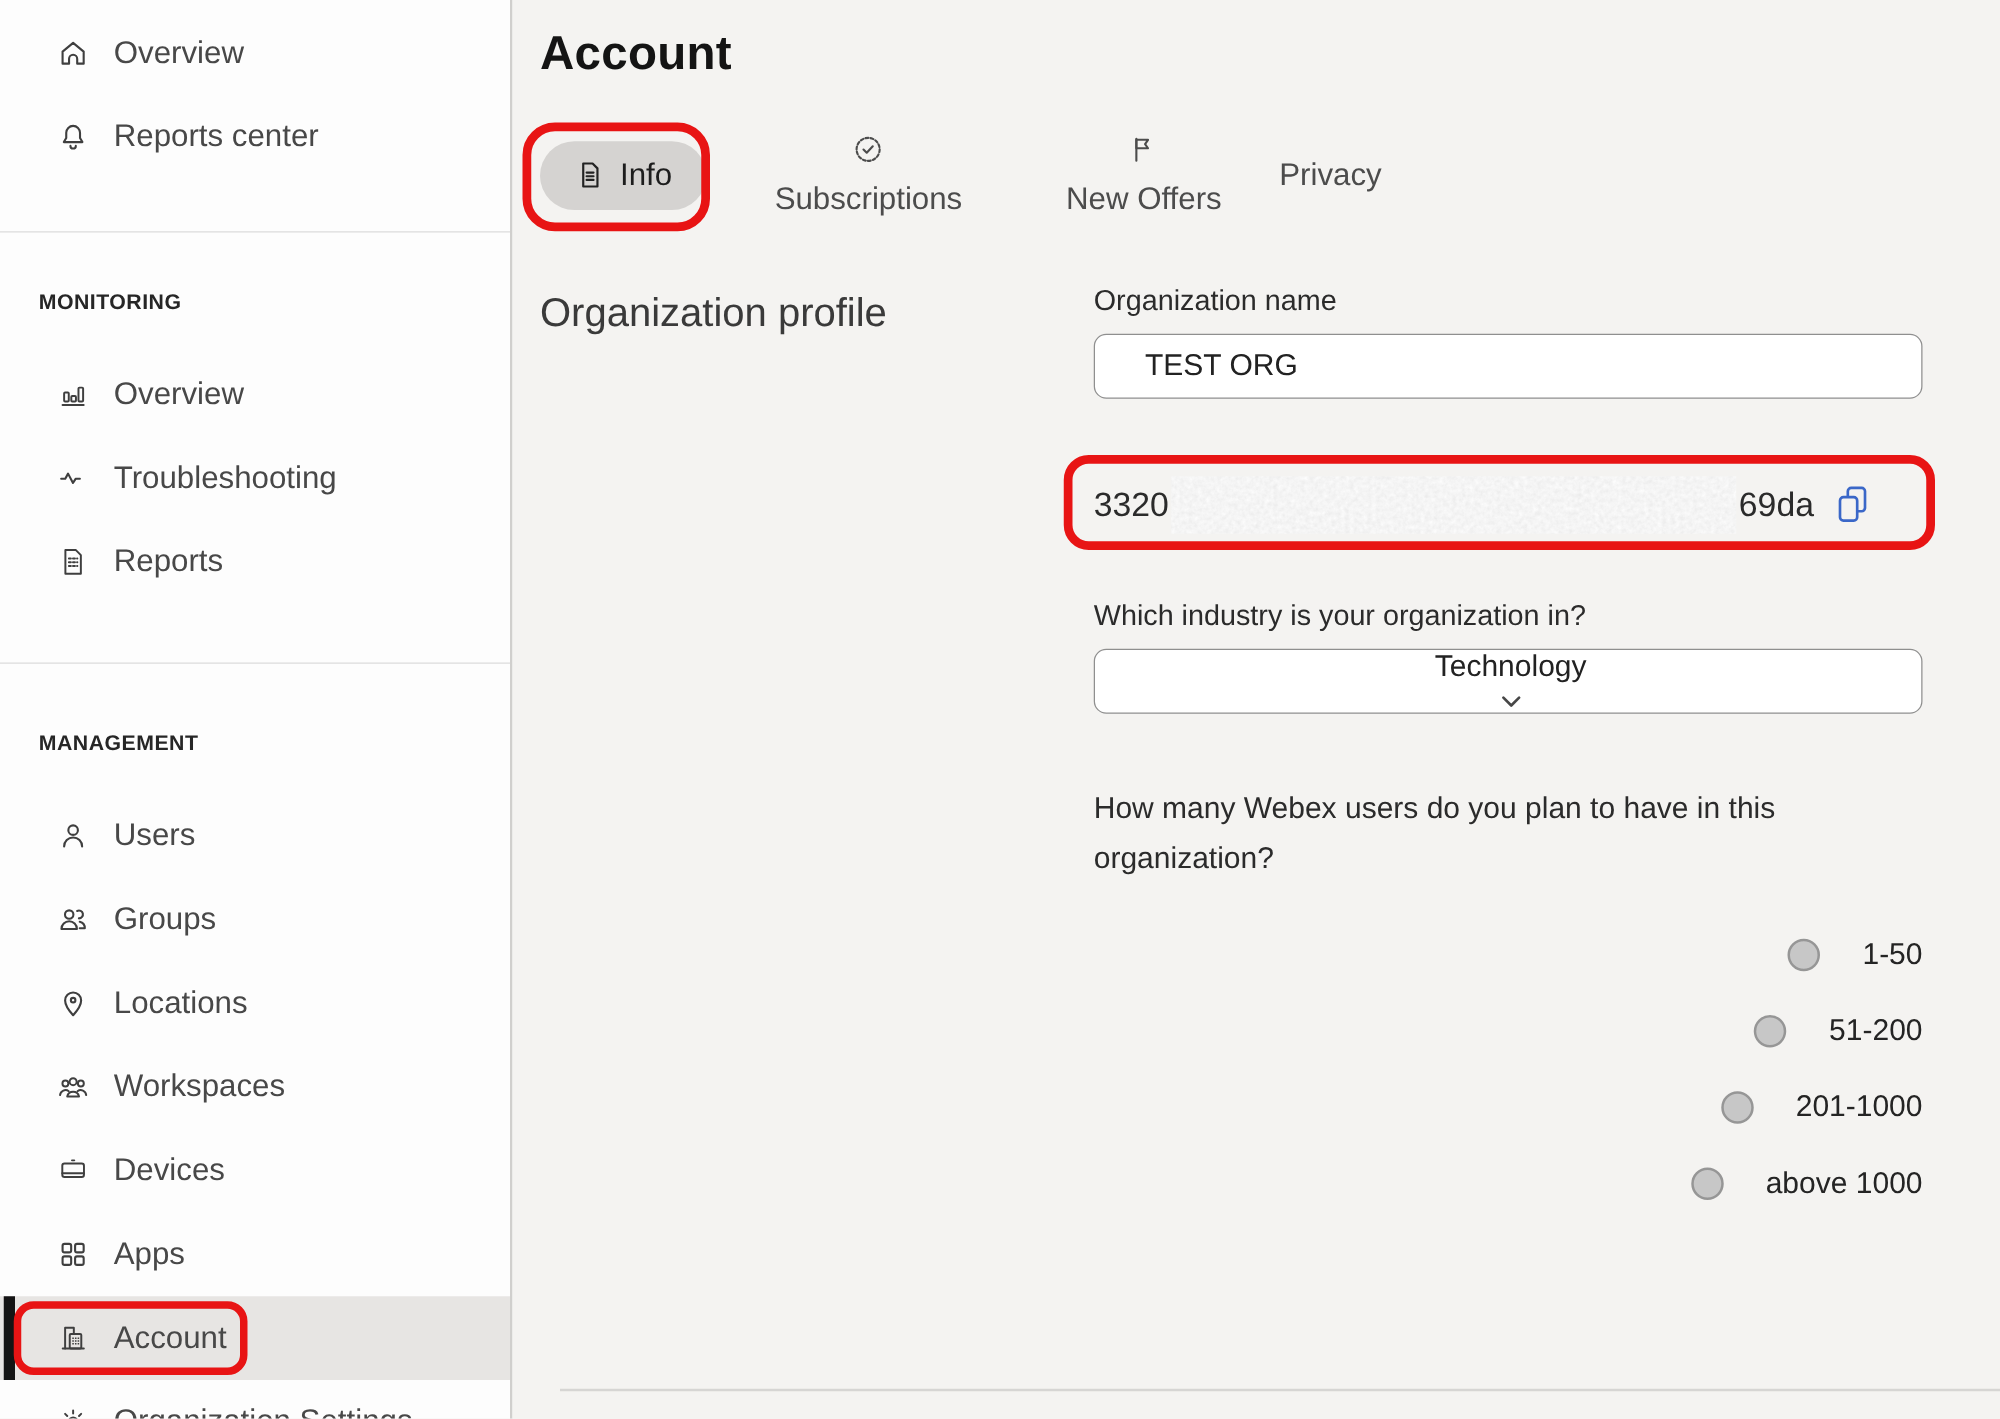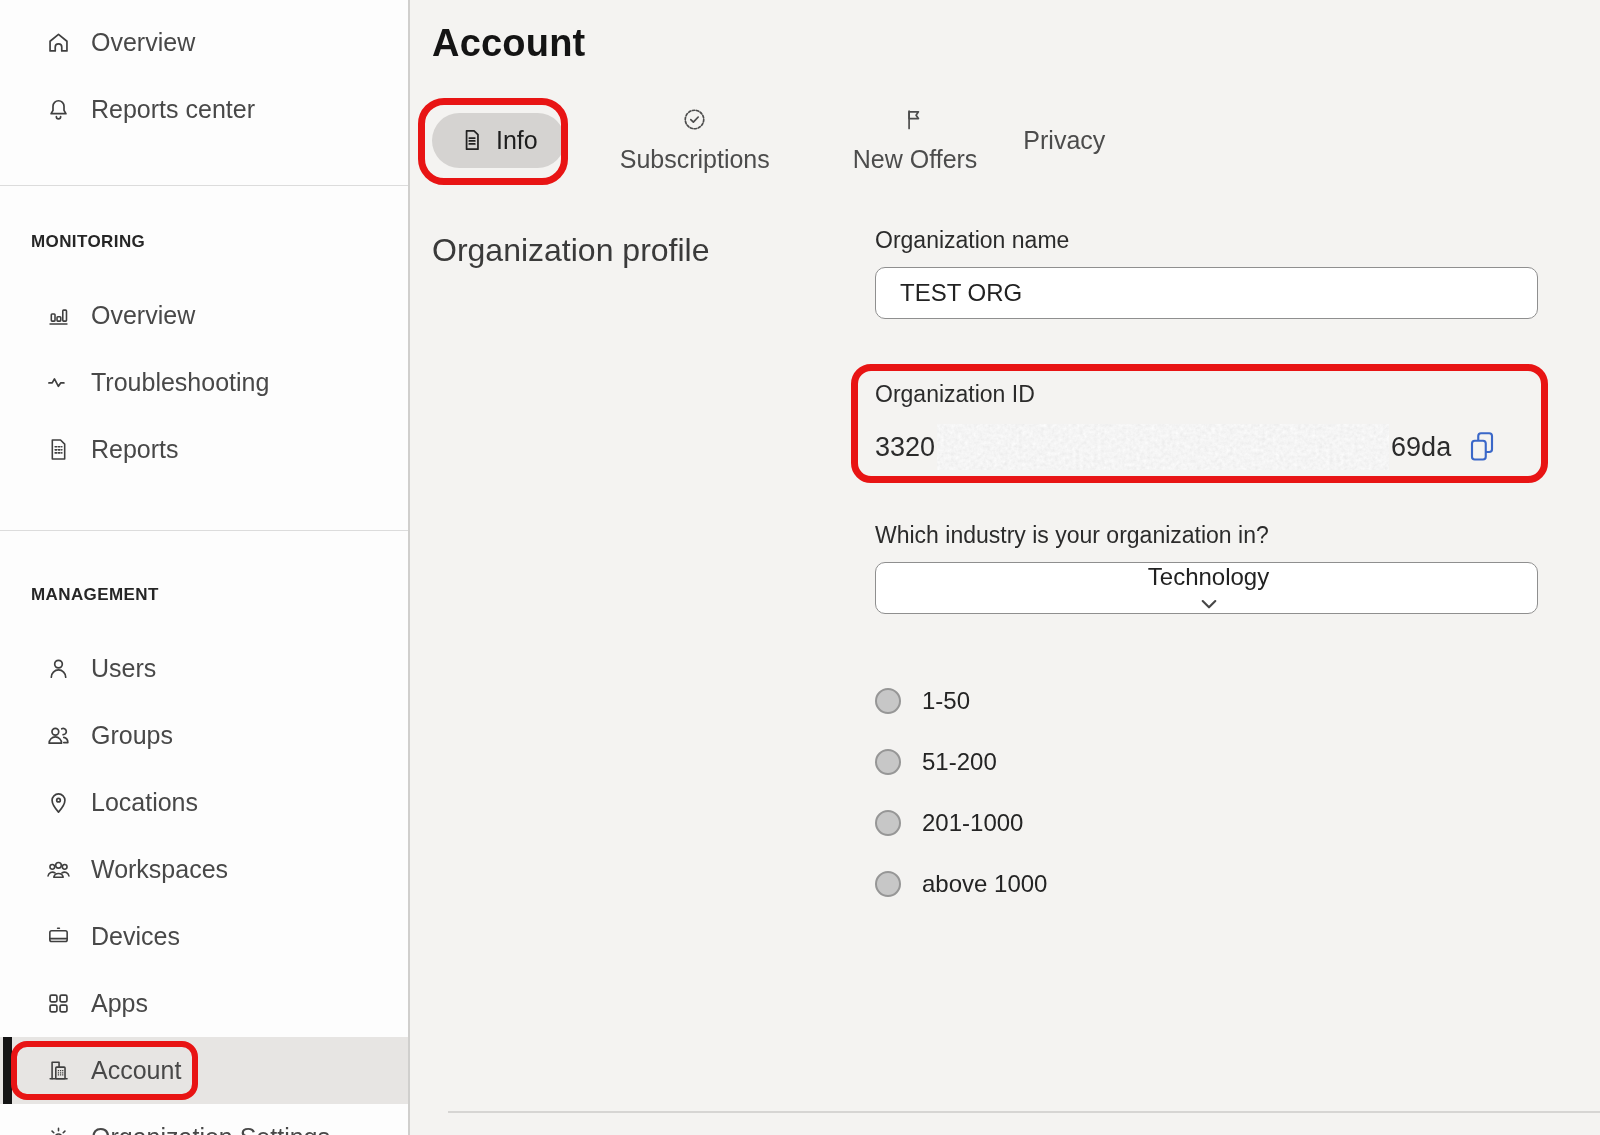--- a/index.html
+++ b/index.html
@@ -76,21 +76,21 @@
   .form-row { display:flex; margin-top:58px; }
   .form-left { width:443px; min-width:443px; }
   .section-title { font-size:32px; line-height:47px; color:#3a3a3a; width:280px; }
   .form-fields { width:663px; }
 
   .field-label { font-size:23px; color:#2b2b2b; margin-bottom:13px; }
   .text-input {
     width:100%; height:52px; background:#fff;
     border:1.5px solid #8f8f8f; border-radius:10px;
     font-family:inherit; font-size:24px; color:#222;
-    padding:0 24px;
+    padding:0 40px;
   }
 
   .orgid-block { position:relative; margin-top:62px; }
   .red-box-orgid { top:-17px; left:-24px; right:-10px; bottom:-13px; border-radius:20px; }
   .orgid-row { display:flex; align-items:center; margin-top:16px; }
   .orgid-text { font-size:27px; color:#2b2b2b; }
   .noise { display:block; margin:0 2px; }
   .copy-btn {
     background:none; border:none; cursor:pointer; margin-left:16px;
     width:34px; height:38px; display:flex; align-items:center; padding:0;
@@ -103,21 +103,21 @@
     border:1.5px solid #8f8f8f; border-radius:10px;
     display:flex; align-items:center; justify-content:space-between;
     padding:0 24px 0 28px; cursor:pointer;flex-direction:column;
   }
   .select-box .sel-value { font-size:24px; color:#222; }
   .select-box .chev { width:26px; height:26px; color:#474747; display:flex; }
 
   .users-block { margin-top:56px; }
   .question { font-size:24px; line-height:40px; color:#2b2b2b; max-width:640px; }
   .radio-list { margin-top:26px; }
-  .radio-option { display:flex; align-items:center; gap:21px; height:61px; cursor:pointer; }
+  .radio-option { display:flex; align-items:center; gap:34px; height:61px; cursor:pointer;justify-content:flex-end; }
   .radio-circle {
     width:26px; height:26px; border-radius:50%;
     background:#c7c7c7; border:2px solid #969696; flex:0 0 26px;
   }
   .radio-label { font-size:24px; color:#242424; }
 
   .bottom-divider {
     position:absolute; left:38px; right:0; bottom:22px;
     border-top:2px solid #d6d5d3;
   }
@@ -324,21 +324,20 @@
 
     <div class="form-fields">
 
       <div>
         <div class="field-label">Organization name</div>
         <input class="text-input" type="text" value="TEST ORG" style="">
       </div>
 
       <div class="orgid-block">
         <span class="red-box red-box-orgid"></span>
-        <div class="field-label" style="margin-bottom:0;">Organization ID</div>
         <div class="orgid-row">
           <span class="orgid-text">3320</span>
           <svg class="noise" width="452" height="46">
             <defs>
               <filter id="nz" x="0" y="0" width="100%" height="100%">
                 <feTurbulence type="fractalNoise" baseFrequency="0.28" numOctaves="3" seed="11"></feTurbulence>
                 <feColorMatrix type="saturate" values="0"></feColorMatrix>
                 <feComponentTransfer>
                   <feFuncR type="linear" slope="0.22" intercept="0.80"></feFuncR>
                   <feFuncG type="linear" slope="0.22" intercept="0.80"></feFuncG>
@@ -365,20 +364,21 @@
           <span class="sel-value">Technology</span>
           <span class="chev">
             <svg viewBox="0 0 24 24" fill="none" stroke="currentColor" stroke-width="2" stroke-linecap="round" stroke-linejoin="round">
                 <path d="M6.2 9.3l5.8 5.8 5.8-5.8"></path>
               </svg>
           </span>
         </div>
       </div>
 
       <div class="users-block">
+        <div class="question">How many Webex users do you plan to have in this organization?</div>
         <div class="radio-list">
           <div class="radio-option">
             <span class="radio-circle"></span>
             <span class="radio-label">1-50</span>
           </div>
           <div class="radio-option">
             <span class="radio-circle"></span>
             <span class="radio-label">51-200</span>
           </div>
           <div class="radio-option">

